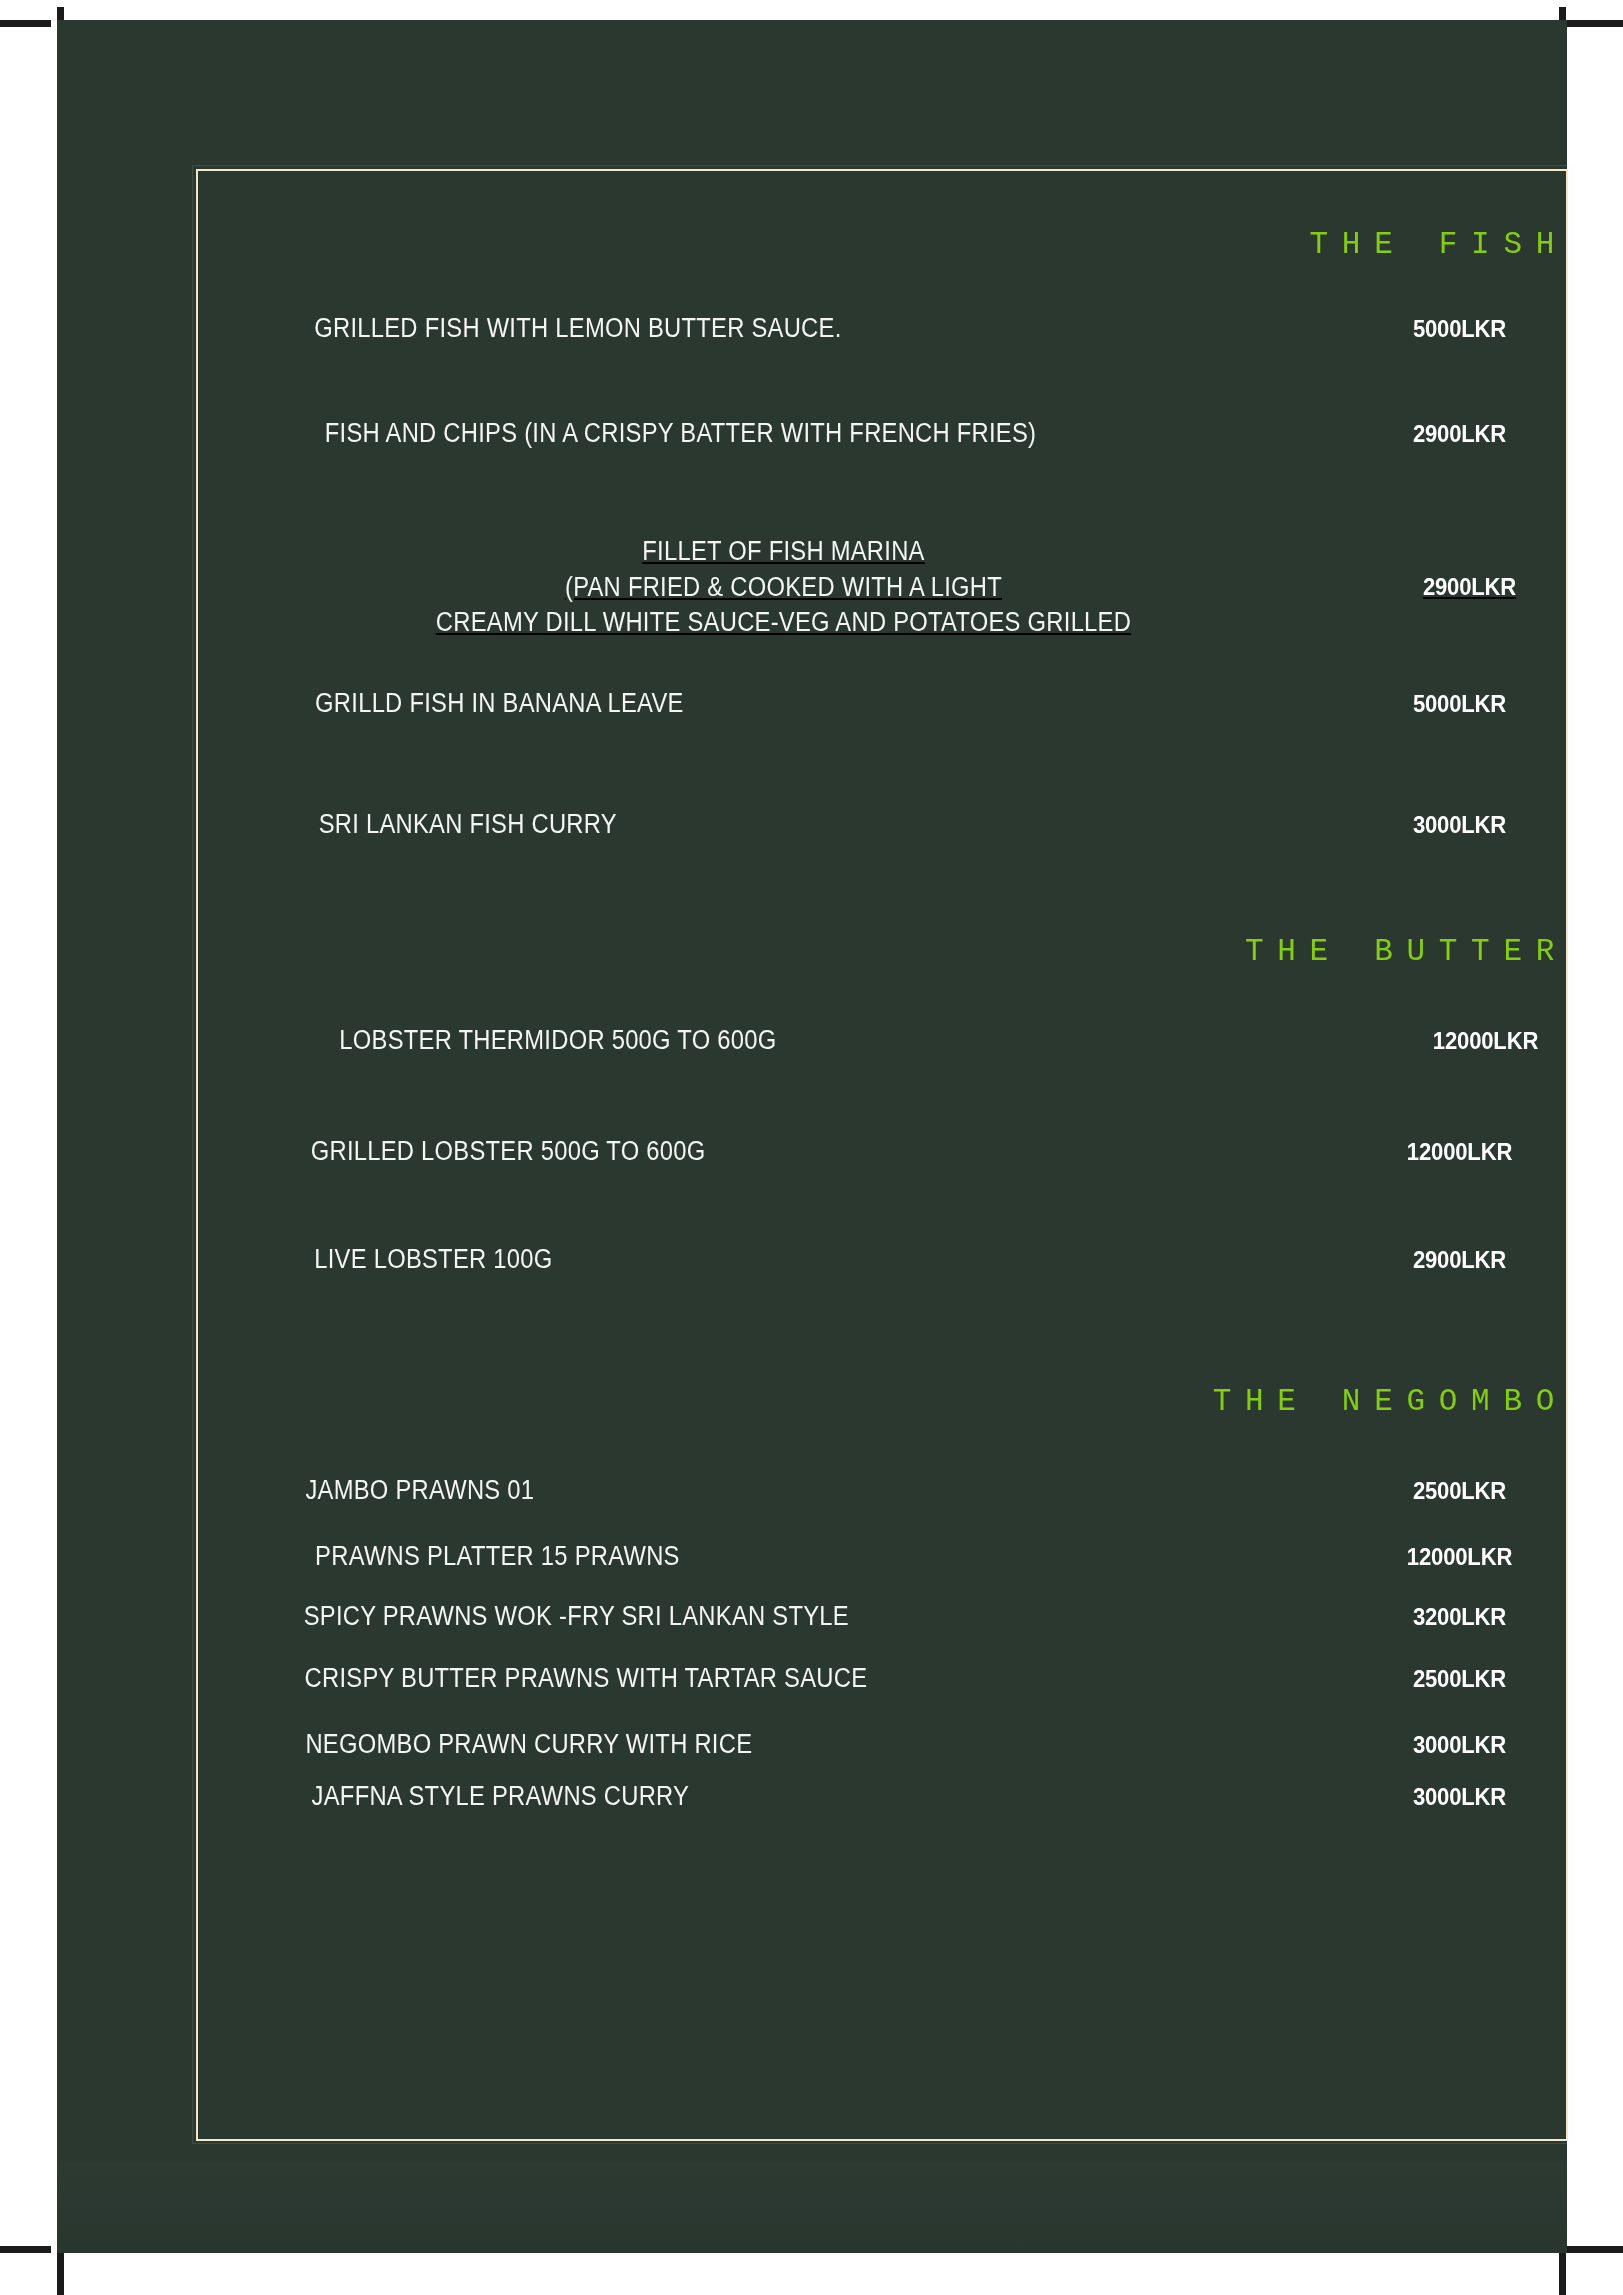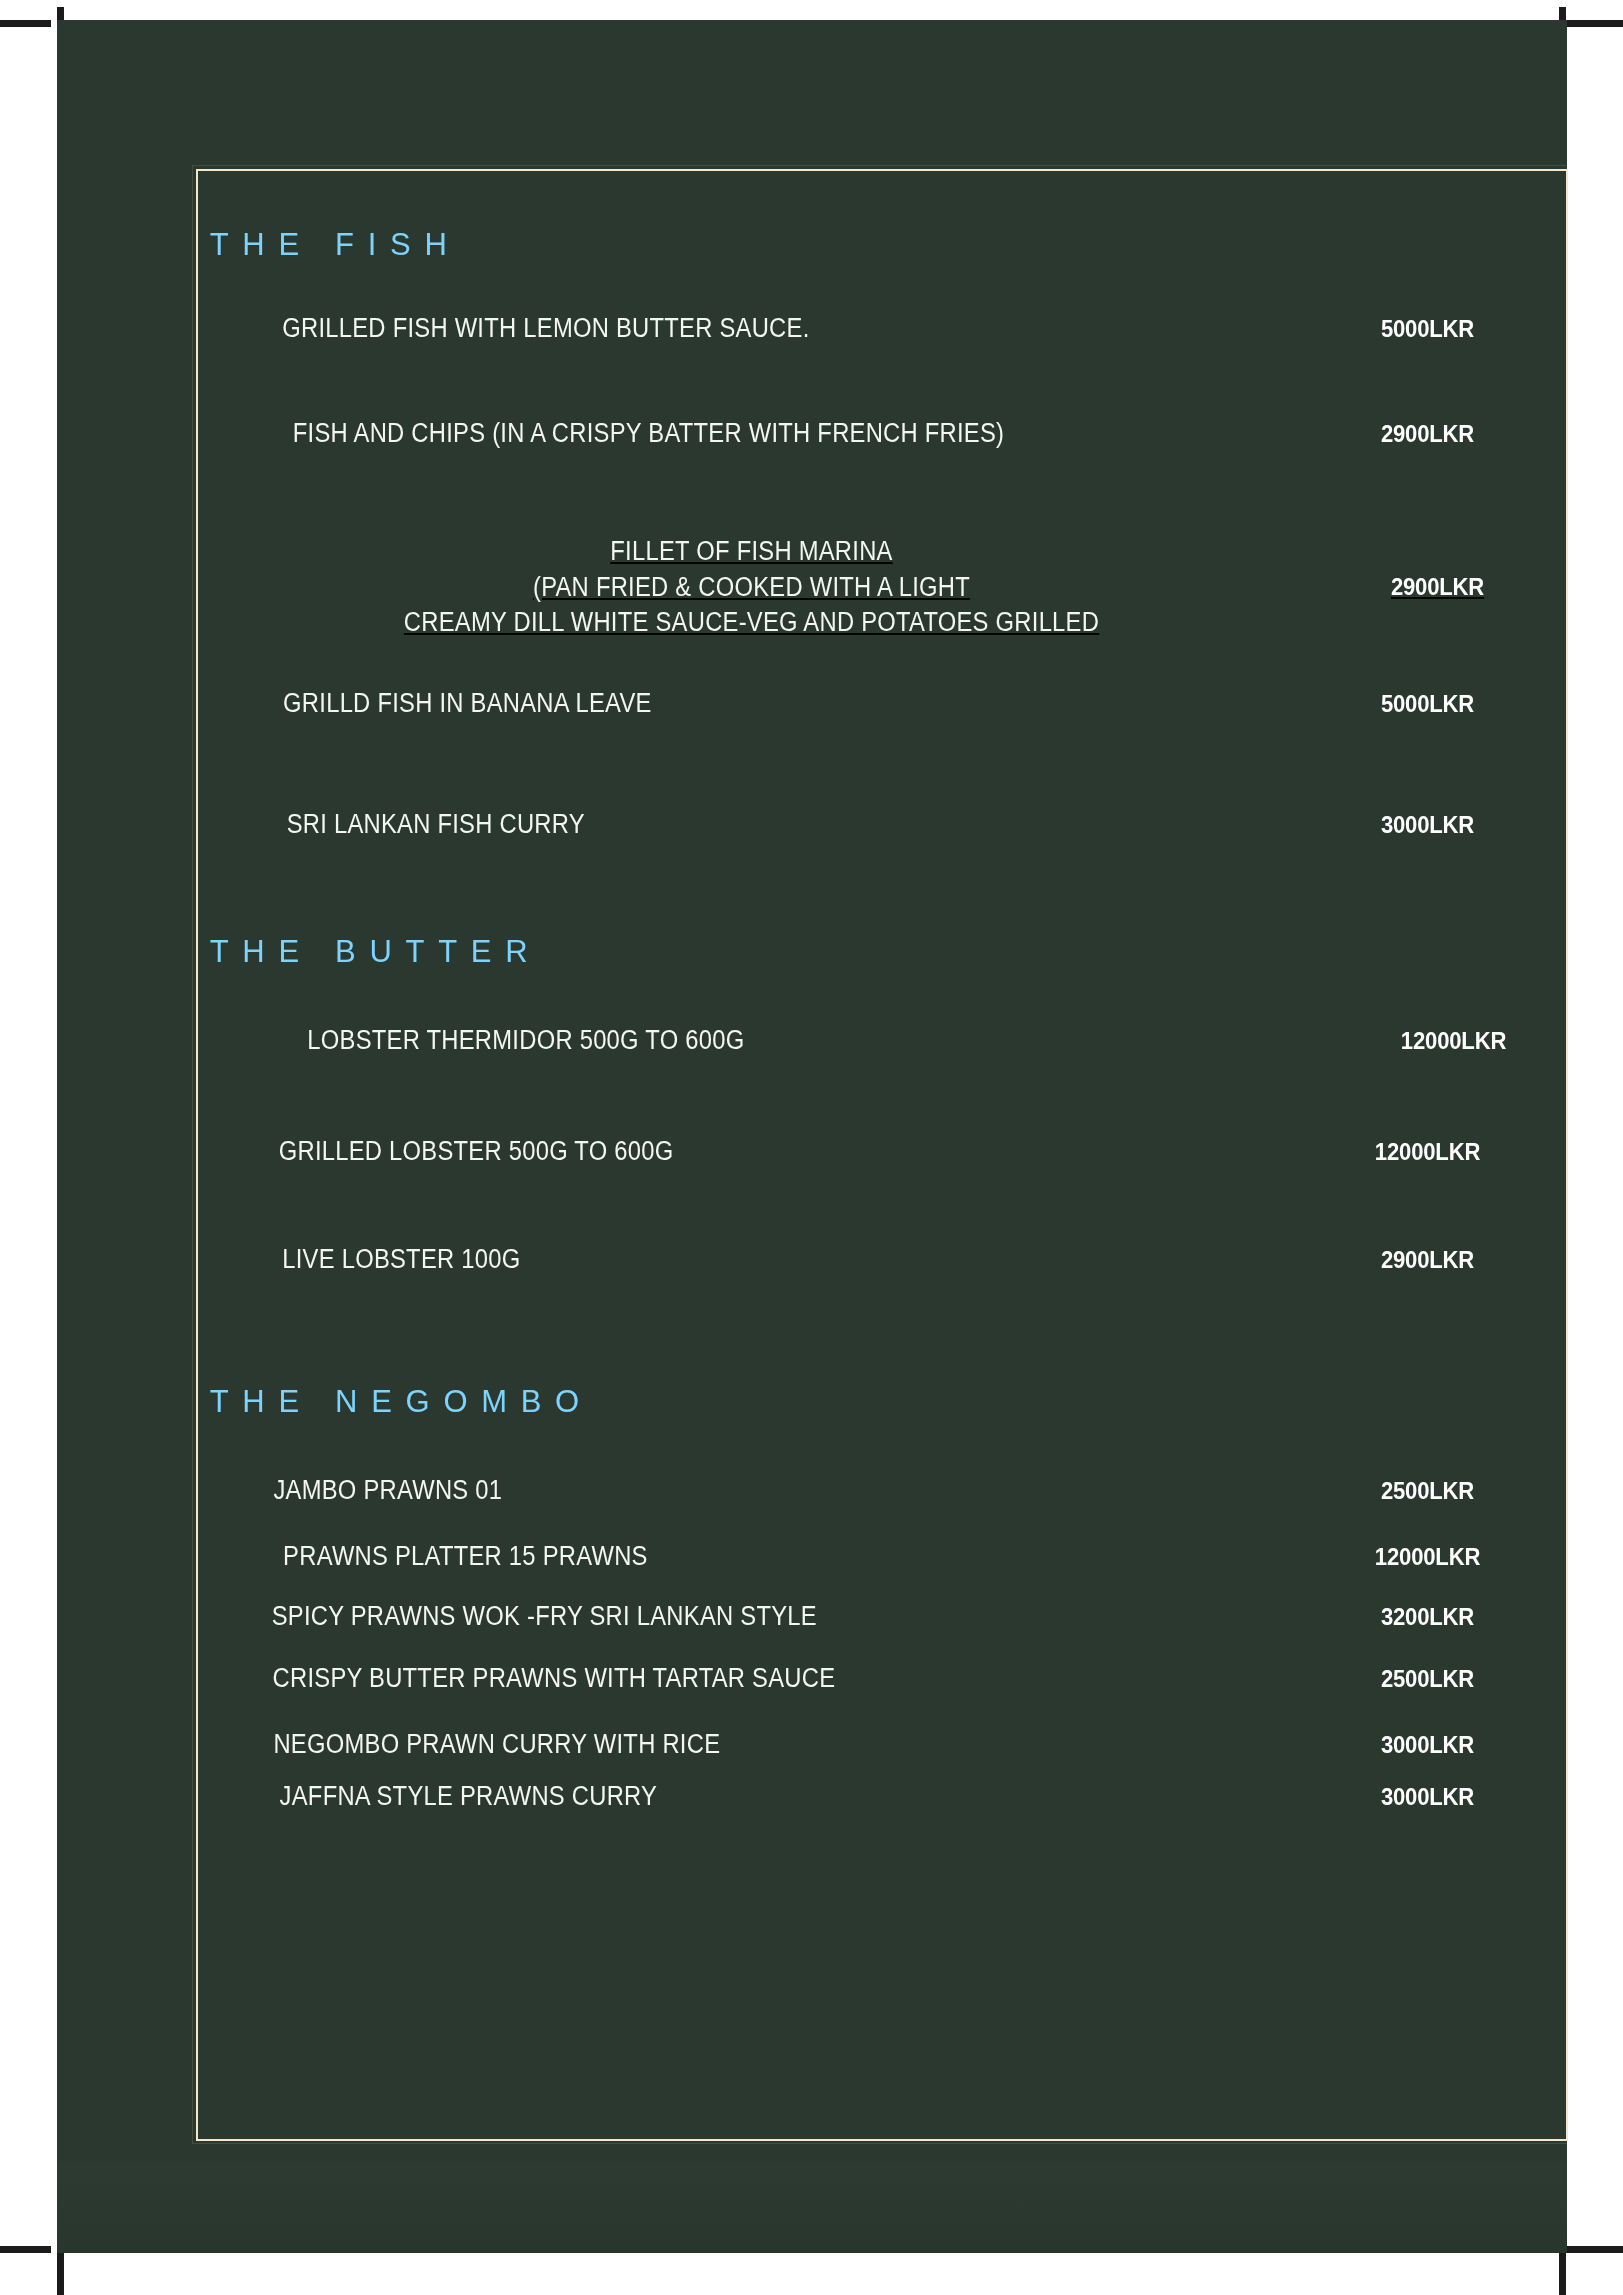--- a/index.html
+++ b/index.html
@@ -24,31 +24,31 @@
          border:2px solid #f3e7cc;box-sizing:border-box;}
   #frame-inner{position:absolute;left:-5.9px;top:-5.9px;right:-5.9px;bottom:-5.9px;
          border:0.7px solid rgba(243,231,204,0.13);box-sizing:border-box;}
 
   
   #content{position:absolute;left:139px;top:149px;width:1372px;height:1972px;}
 
   .section{position:relative;}
 
   .section-title{
-      text-align:left;
-      font-family:Liberation Sans, sans-serif;
-      color:#7dd3fc;
+      text-align:right;
+      font-family:Liberation Mono, monospace;
+      color:#84cc16;
       font-size:31px;
       letter-spacing:13.7px;
       text-indent:13.7px;
       font-weight:400;
       line-height:1;
   }
 
-  .row{display:flex;align-items:center;width:100%;}
+  .row{display:flex;align-items:center;width:100%;margin-left:32px;}
   .row .name{
       flex:1 1 auto;
       color:#f4f6f3;
       font-family:"Liberation Sans Narrow","Liberation Sans",sans-serif;
       font-size:27px;
       font-weight:400;
       letter-spacing:0.3px;
       line-height:1.30;
       transform:scaleX(.88);
       transform-origin:left center;

